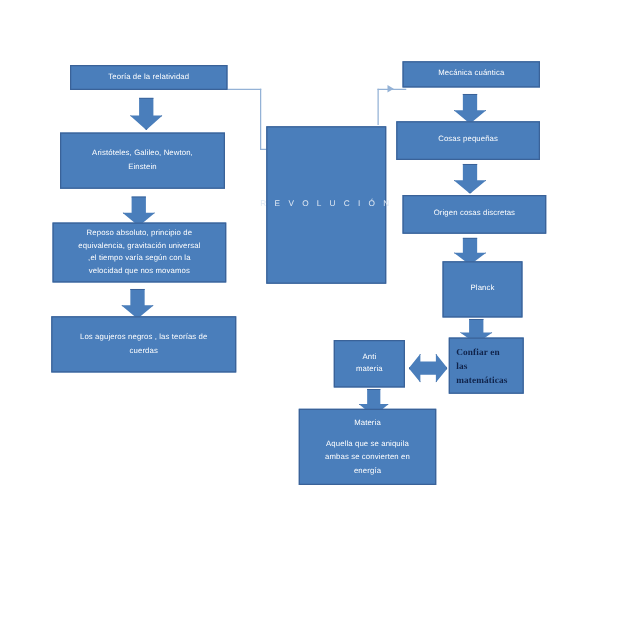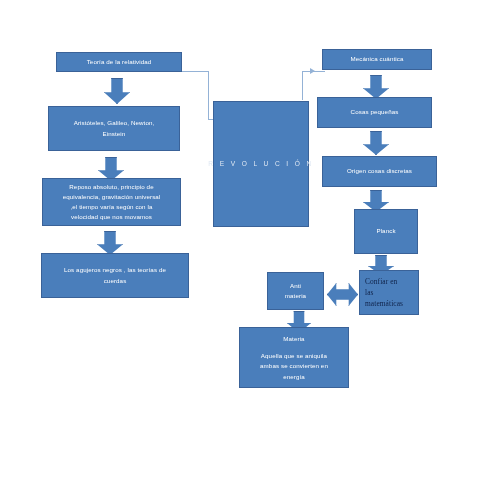--- a/index.html
+++ b/index.html
@@ -150,21 +150,21 @@
   </div>
 
   <div class="arrow down" style="left:363px; top:190px; width:24px; height:20px;"></div>
 
   <div class="node" style="left:354px; top:209px; width:64px; height:45px;">
     <span class="line">Planck</span>
   </div>
 
   <div class="arrow down" style="left:368px; top:255px; width:24px; height:18px;"></div>
 
-  <div class="node serif" style="left:359px; top:270px; width:60px; height:45px;">
+  <div class="node serif" style="left:359px; top:270px; width:60px; height:45px;font-weight:bold;">
     <span class="line">Confiar en</span>
     <span class="line">las</span>
     <span class="line">matemáticas</span>
   </div>
 
   <div class="node" style="left:267px; top:272px; width:57px; height:38px;">
     <span class="line">Anti</span>
     <span class="line">materia</span>
   </div>
 

